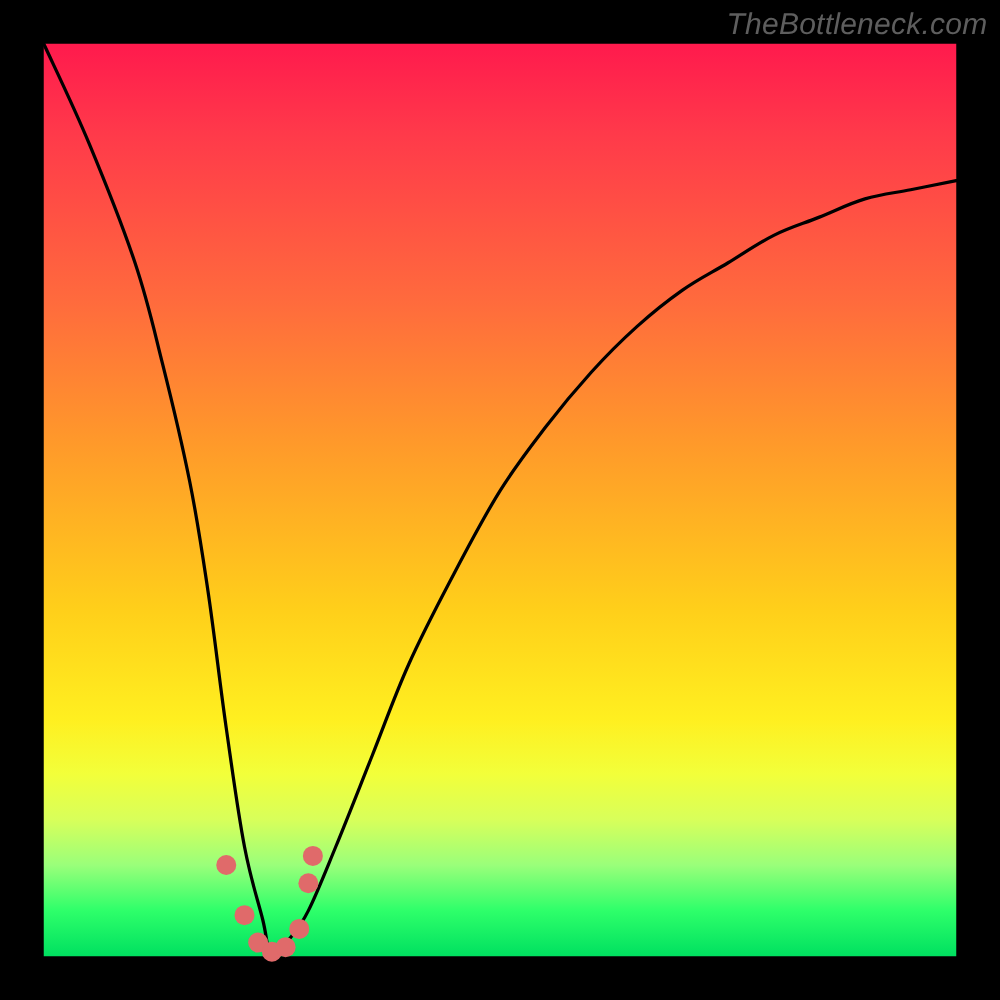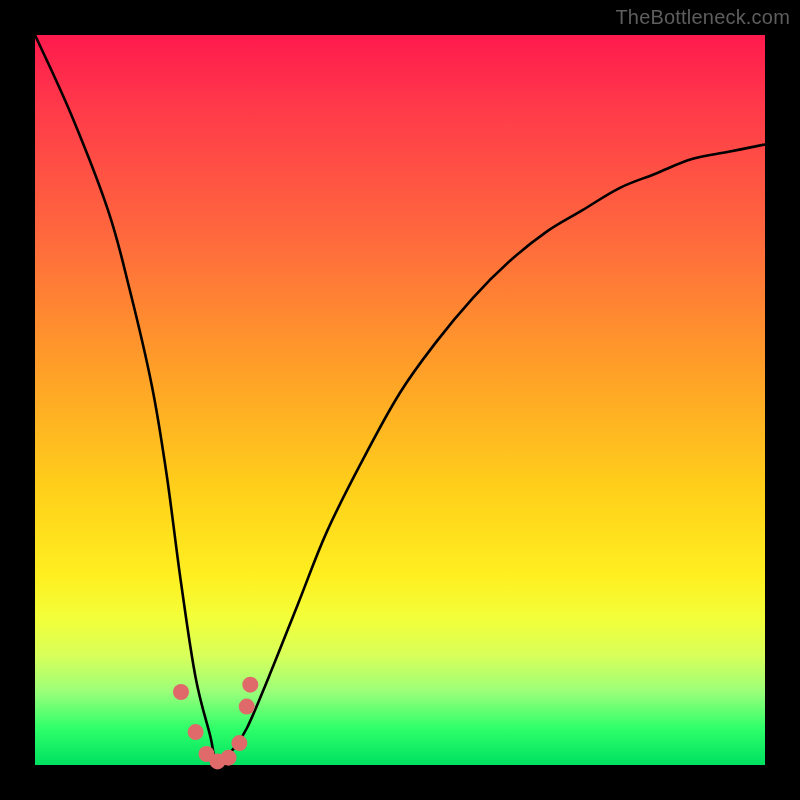--- a/index.html
+++ b/index.html
@@ -37,24 +37,25 @@
       #9aff7a 90%,
       #2eff6a 95%,
       #00e060 100%
     );
   }
   .watermark {
     position: absolute;
     top: 6px;
     right: 10px;
     color: #5e5e5e;
-    font-size: 20px;
+    font-size: 24px;
     font-weight: 500;
     letter-spacing: 0.2px;
     user-select: none;
+    font-style: italic;
   }
   svg.curve {
     position: absolute;
     left: 0;
     top: 0;
     width: 730px;
     height: 730px;
     overflow: visible;
   }
 </style>

